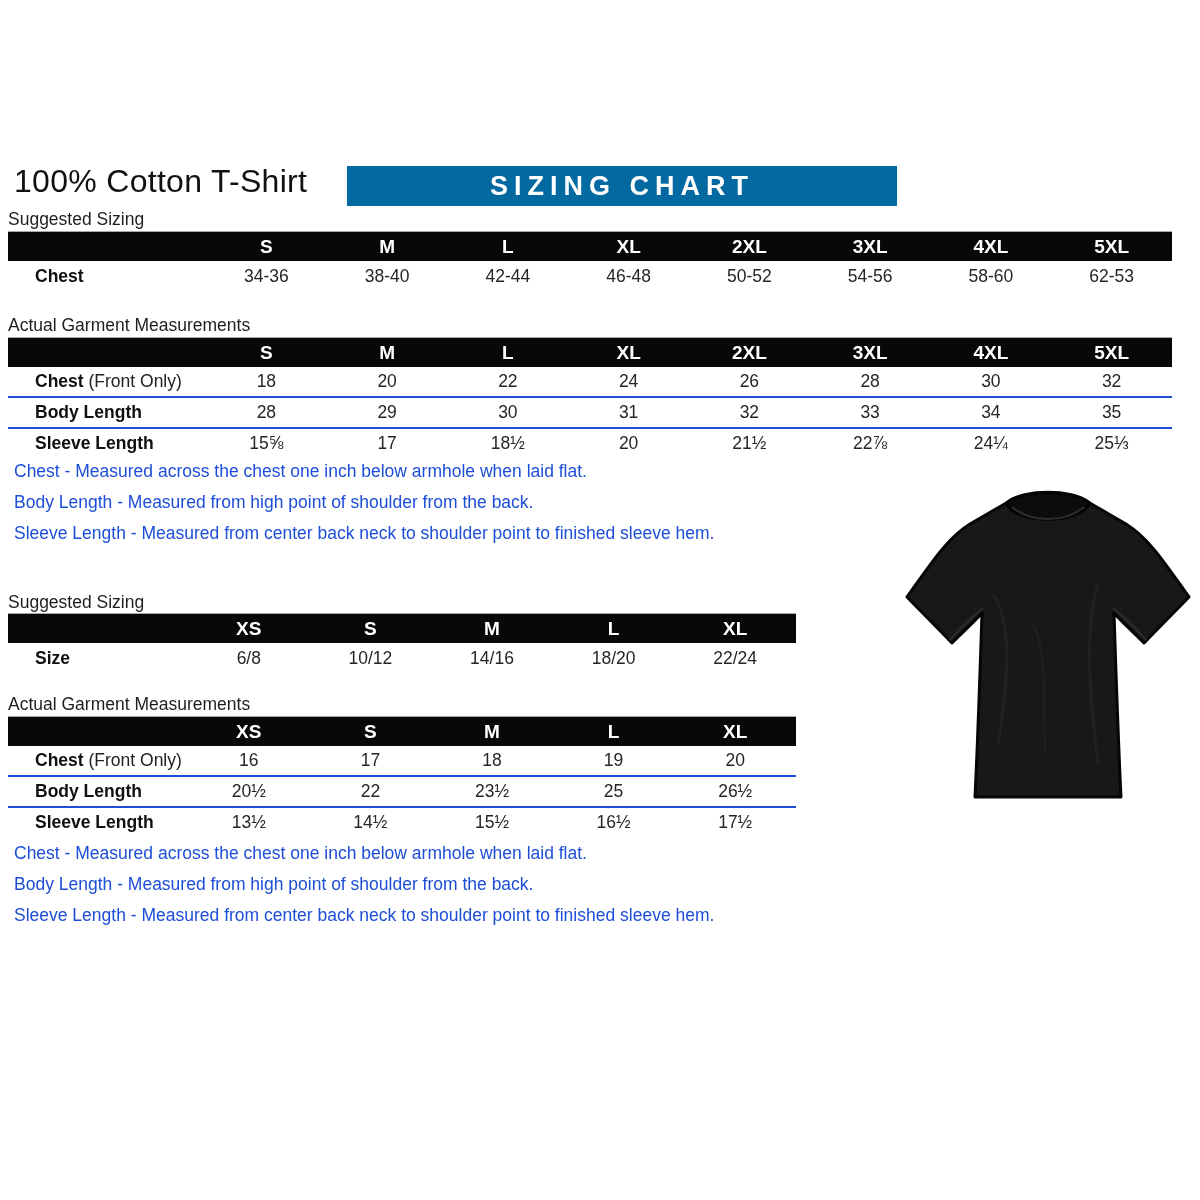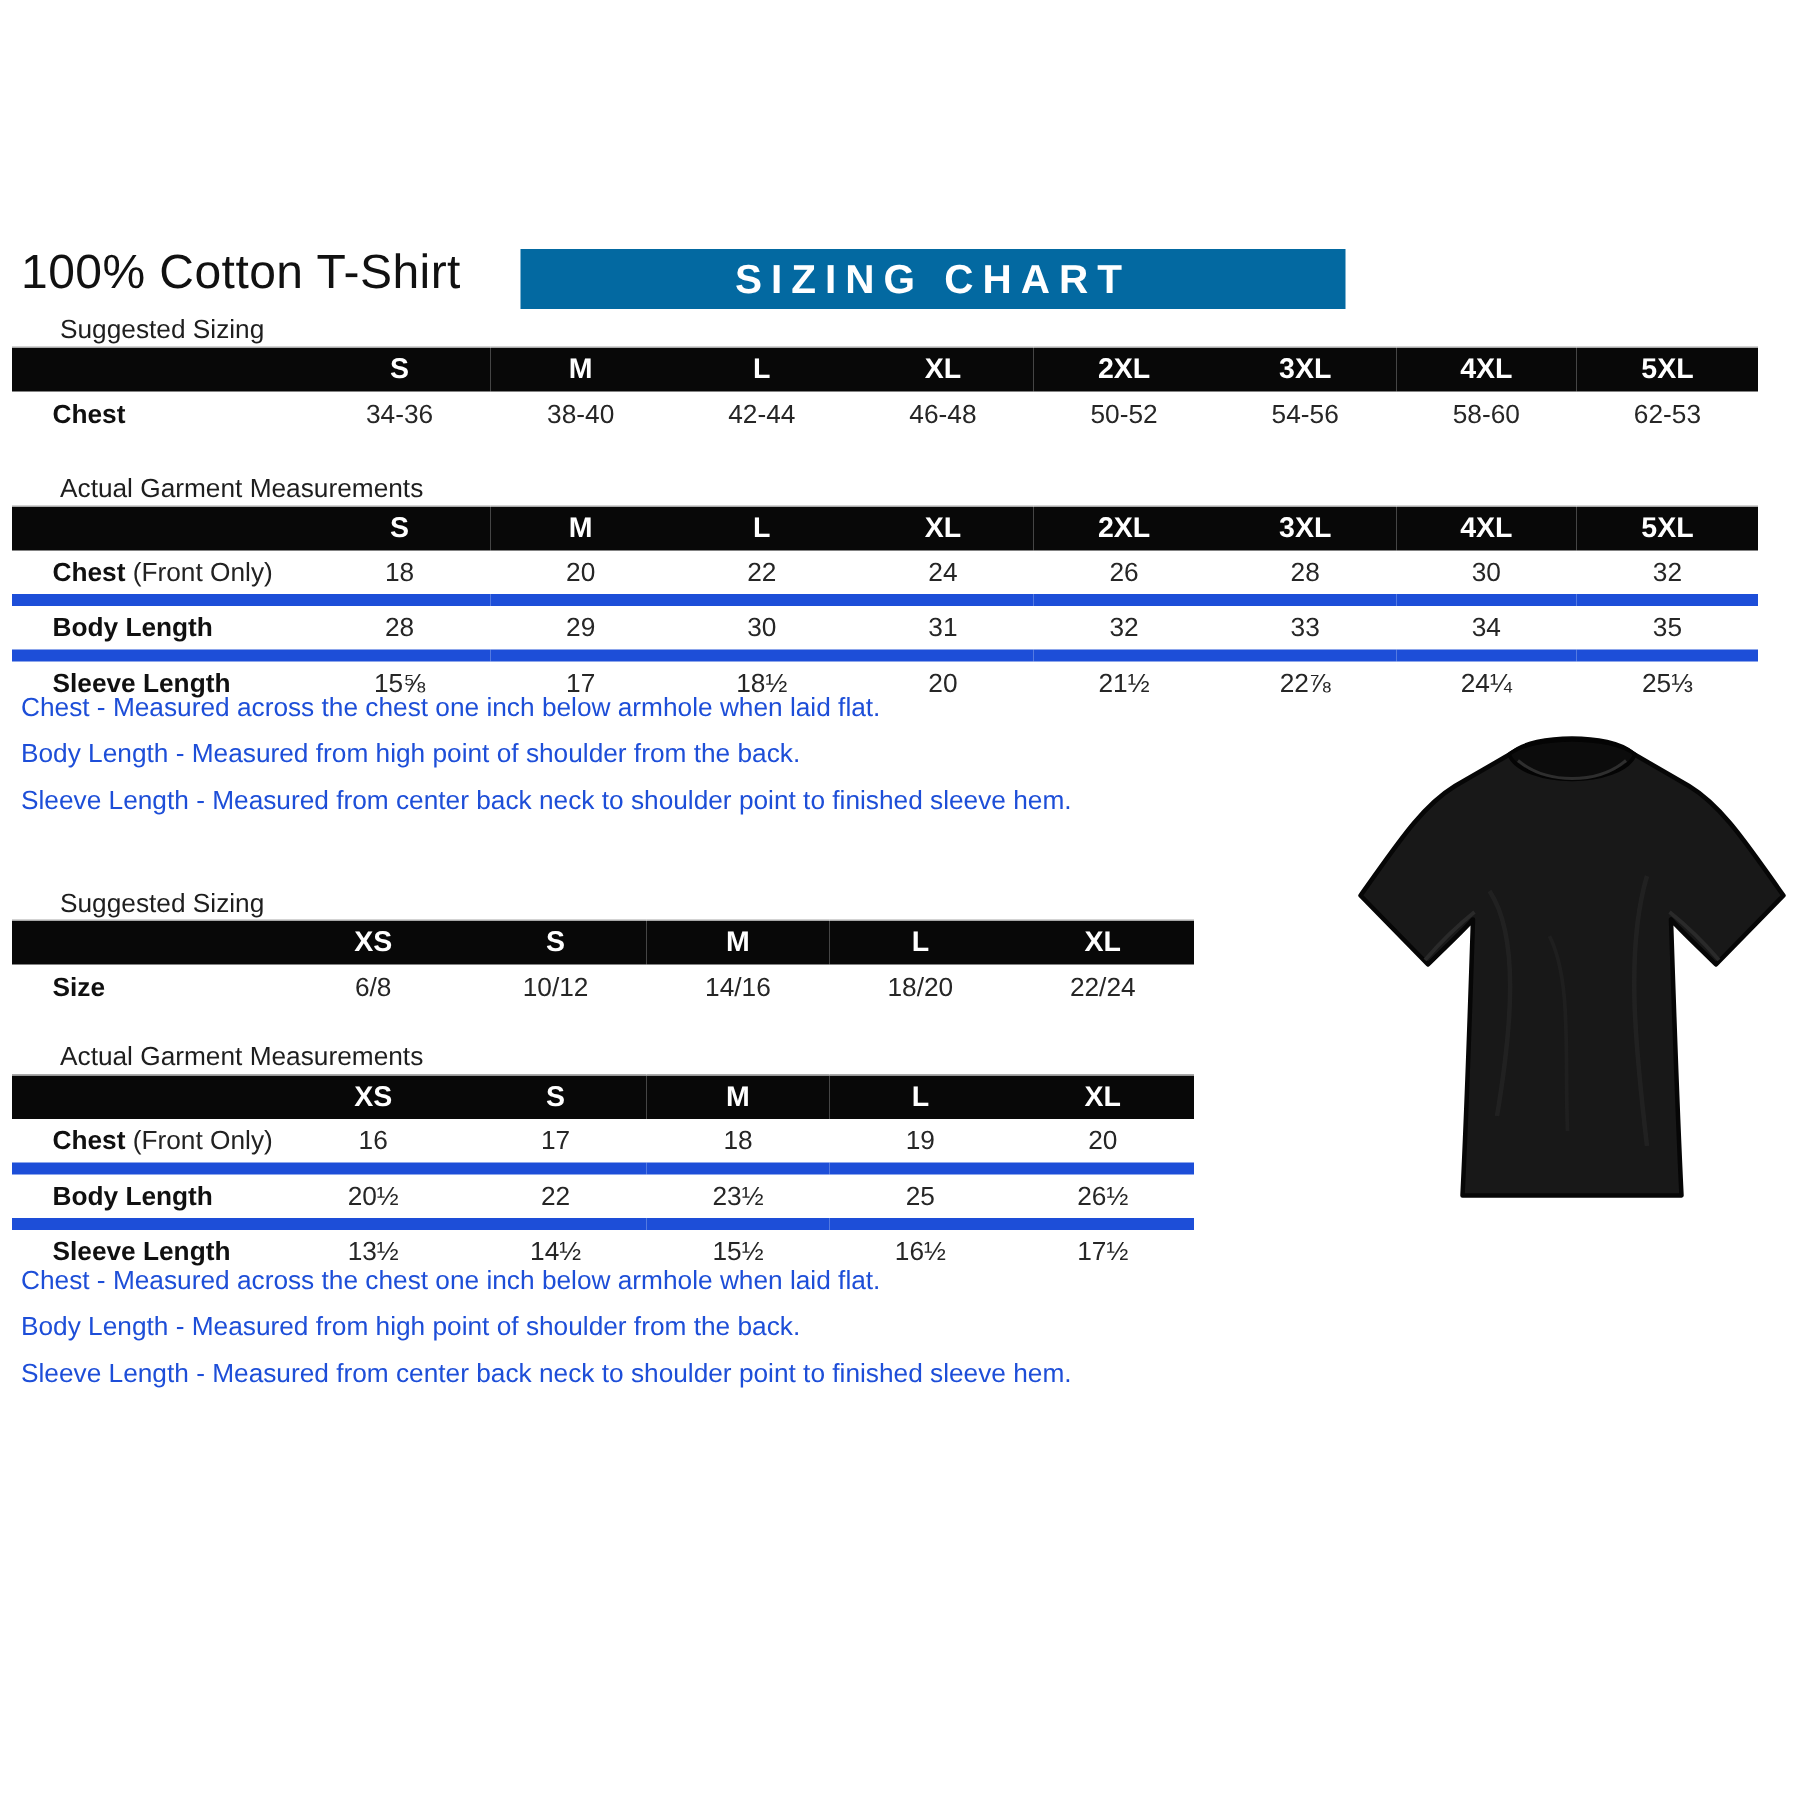--- a/index.html
+++ b/index.html
@@ -9,37 +9,37 @@
   }
   .page-title {
     position:absolute; left:14px; top:163px; font-size:32px; font-weight:400;
     color:#111; letter-spacing:0.3px; white-space:nowrap;
   }
   .banner {
     position:absolute; left:347px; top:166px; width:550px; height:40px;
     background:#0369a1; display:flex; align-items:center; justify-content:center;
   }
   .banner span { color:#ffffff; font-weight:700; font-size:27px; letter-spacing:6px; white-space:nowrap; }
-  .section-label { position:absolute; left:8px; font-size:17.5px; color:#1e1e1e; white-space:nowrap;margin-left:32px; }
+  .section-label { position:absolute; left:8px; font-size:17.5px; color:#1e1e1e; white-space:nowrap; }
   .youth-title {
     position:absolute; left:5px; top:546px; font-size:29px; font-weight:700; color:#0d0d0d; white-space:nowrap;
   }
   table { border-collapse:collapse; table-layout:fixed; position:absolute; border-top:1px solid #a8a8a8; }
   thead th {
     background:#080808; color:#ffffff; font-size:19px; font-weight:700;
     height:29px; padding:0; text-align:center; white-space:nowrap;
   }
   tbody td {
     font-size:17.5px; height:29px; text-align:center; color:#262626; padding:0; white-space:nowrap;
   }
   .tbl-suggested tbody td { height:31px; }
   td.rowlabel { text-align:left; padding-left:13px; }
   .lbl-b { font-weight:700; color:#101010;margin-left:14px; }
   .lbl-r { font-weight:400; color:#222; }
-  .tbl-actual tbody tr + tr td { border-top:8px solid #1d4ed8; }
+  .tbl-actual tbody tr + tr td { border-top:2px solid #1d4ed8; }
   .tbl-adult { left:8px; width:1164px; }
   .tbl-adult th:first-child, .tbl-adult td:first-child { width:198px; }
   .tbl-youth { left:8px; width:788px; }
   .tbl-youth th:first-child, .tbl-youth td:first-child { width:180px; }
   .notes { position:absolute; left:14px; font-size:17.5px; color:#1d4ed8; }
   .notes div { line-height:31px; white-space:nowrap; }
   .tee { position:absolute; left:893px; top:474px; width:310px; height:340px; }
 </style>
 </head>
 <body>

